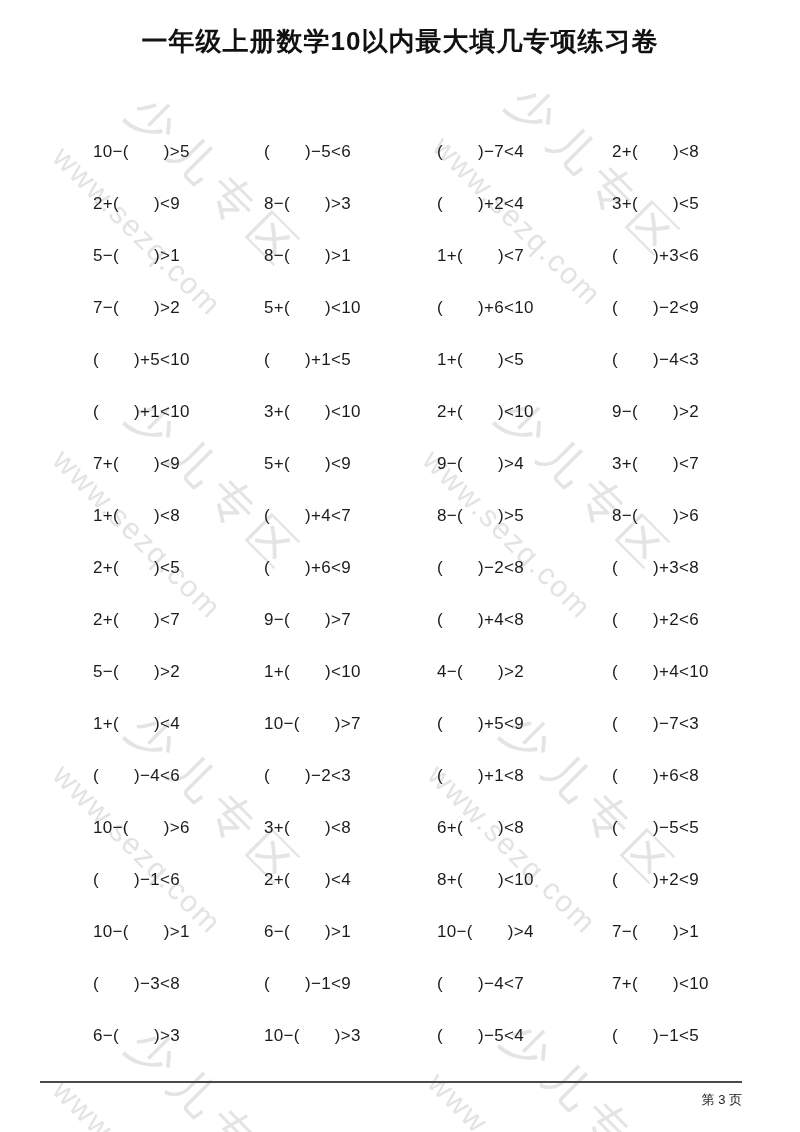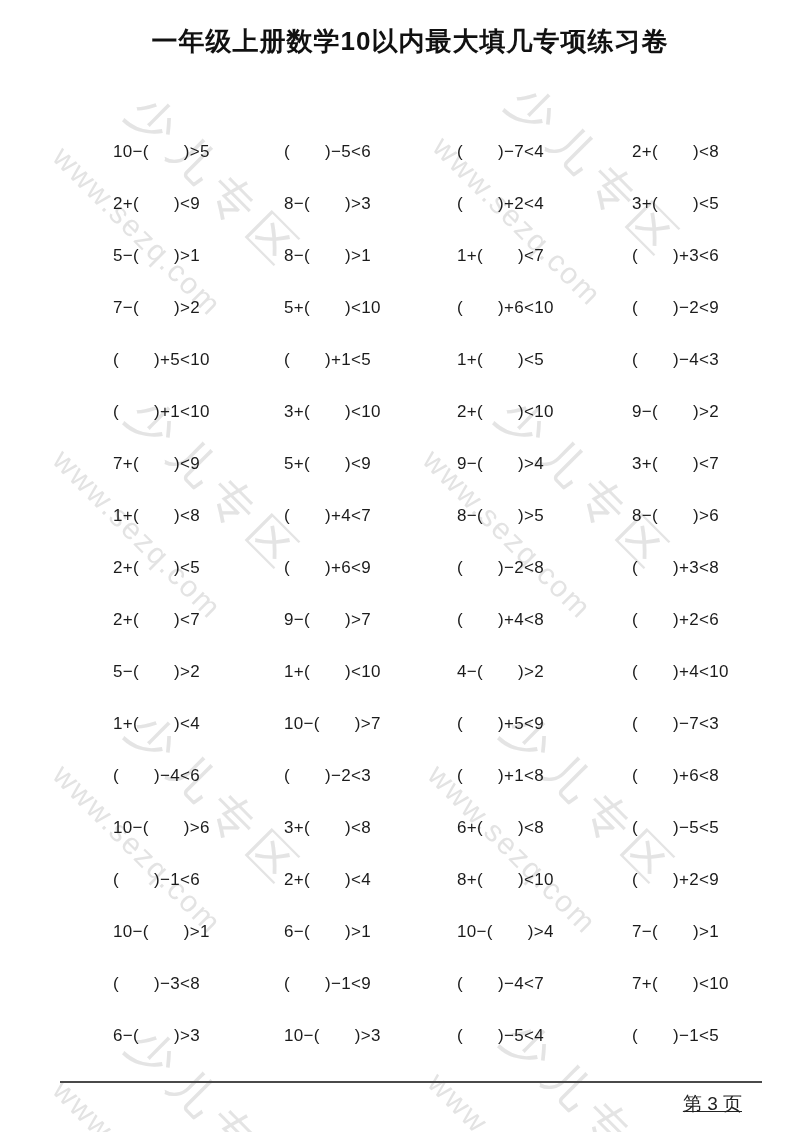--- a/index.html
+++ b/index.html
@@ -19,21 +19,21 @@
     position:absolute;left:0;top:58px;
     font-size:30px;color:#e3e3e3;letter-spacing:2px;
     transform:rotate(45deg);transform-origin:left top;white-space:nowrap;
   }
   .wm-brand{
     position:absolute;left:88px;top:0;
     font-size:46px;color:#e4e4e4;letter-spacing:10px;
     transform:rotate(45deg);transform-origin:left top;white-space:nowrap;
   }
 
-  .content{position:absolute;inset:0;z-index:1;margin-left:20px;}
+  .content{position:absolute;inset:0;z-index:1;}
 
   .title{
     position:absolute;left:0;top:24px;width:100%;
     text-align:center;font-size:26px;font-weight:bold;color:#111;
     letter-spacing:1px;
   }
 
   .meta-row{
     position:absolute;left:135px;top:79px;
     font-size:17px;font-weight:bold;color:#111;
@@ -63,21 +63,21 @@
     white-space:pre;
     letter-spacing:0.3px;
   }
 
   .footer-divider{
     position:absolute;left:40px;top:1081px;width:702px;
     border-top:2px solid #4a4a4a;
   }
   .page-number{
     position:absolute;right:58px;top:1091px;
-    font-size:19px;color:#222;text-decoration:underline;
+    font-size:13px;color:#222;
   }
 </style>
 </head>
 <body>
 
 <div class="page">
 
   <div id="wm-layer">
       <div class="wm" style="left: 70px; top: 82px;">
         <span class="wm-brand">少儿专区</span>

